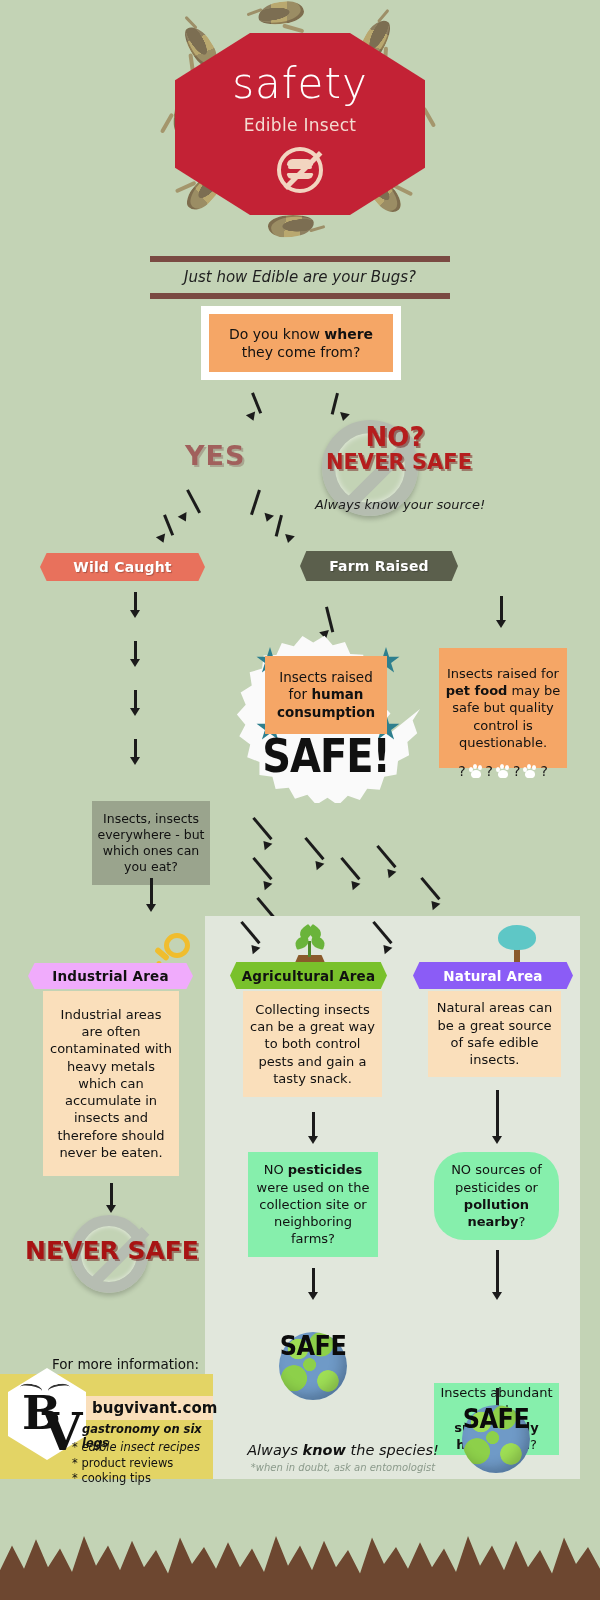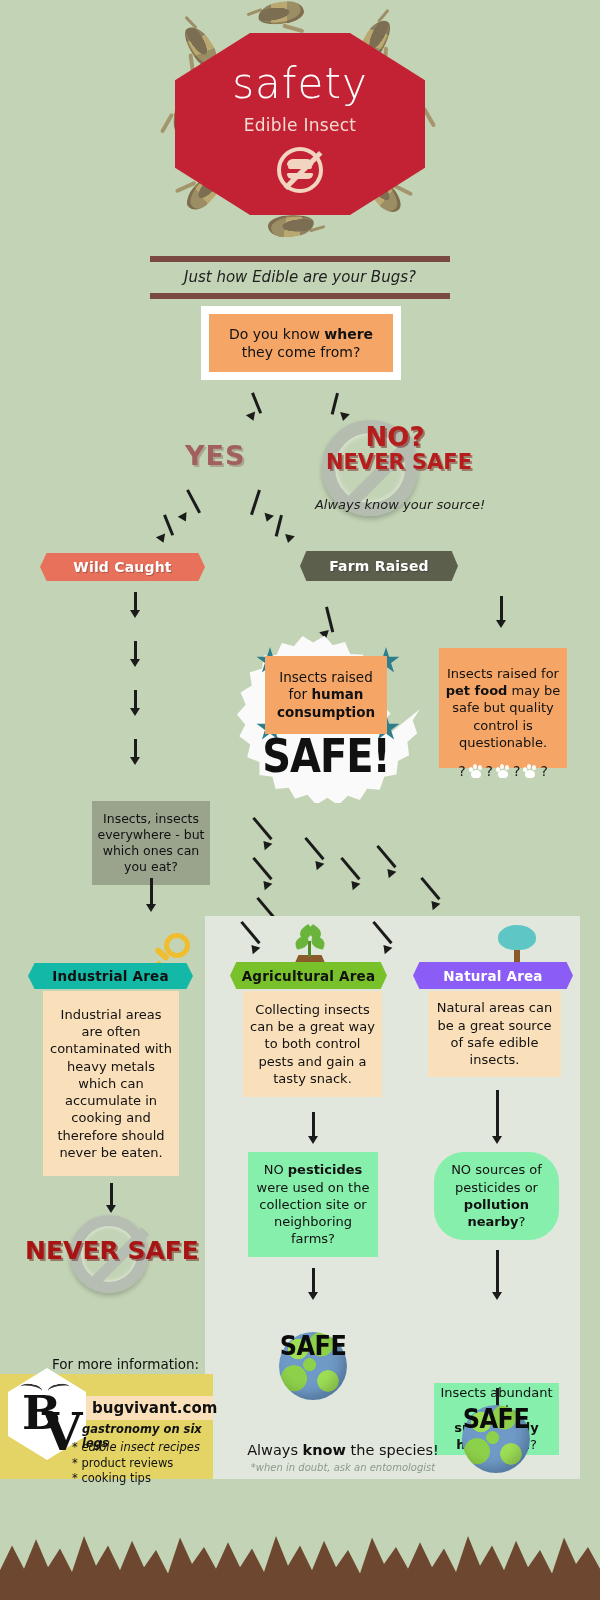--- a/index.html
+++ b/index.html
@@ -168,21 +168,21 @@
 
   
   #midbox{ left:92px; top:801px; width:118px; height:84px; background:#9aa48d;
     display:flex; align-items:center; justify-content:center; text-align:center;
     font-size:12.5px; color:#111; line-height:1.3; padding:0 4px; }
 
   
   #panel{ left:205px; top:916px; width:375px; height:563px; background:#e1e7dc; }
 
   
-  #ind-ban{ left:28px; top:963px; width:165px; height:26px; background:#14b8a6; font-size:13.5px; color:#111; text-shadow:none; }
+  #ind-ban{ left:28px; top:963px; width:165px; height:26px; background:#f0abfc; font-size:13.5px; color:#111; text-shadow:none; }
   #agr-ban{ left:230px; top:962px; width:157px; height:27px; background:#79c12b; font-size:13.5px; color:#111; text-shadow:none; }
   #nat-ban{ left:413px; top:962px; width:160px; height:27px; background:#8b5cf6; font-size:13.5px; color:#fff; text-shadow:none; }
 
   
   #magnifier{ left:152px; top:933px; width:40px; height:36px; }
   #magnifier .lens{ position:absolute; left:12px; top:0; width:26px; height:25px;
     border:5px solid #f0bd2e; border-radius:50%; }
   #magnifier .handle{ position:absolute; left:2px; top:18px; width:16px; height:6px;
     background:#f0bd2e; border-radius:3px; transform:rotate(40deg); }
   #magnifier .drop{ position:absolute; left:4px; top:28px; width:6px; height:8px;
@@ -239,21 +239,21 @@
   }
   .globe-label{ position:absolute; width:68px; text-align:center; top:22px;
     font-size:24px; font-weight:bold; color:#0b0b0b; letter-spacing:-0.5px;
     transform:scaleY(1.12); }
   #globe1{ left:279px; top:1332px; }
   #globe1-l{ left:279px; top:1332px; }
   #globe2{ left:462px; top:1405px; }
   #globe2-l{ left:462px; top:1405px; }
 
   #always-species{ left:218px; top:1442px; width:250px; text-align:center;
-    font-size:14.5px; color:#111; }
+    font-size:14.5px; font-style:italic; color:#111; }
   #always-species b{ font-weight:bold; }
   #entomologist{ left:218px; top:1462px; width:250px; text-align:center;
     font-size:10px; font-style:italic; color:#8b9a8b; }
 
   
   #yellowband{ left:0; top:1374px; width:213px; height:105px; background:#e3d465; }
   #info{ left:52px; top:1356px; width:160px; font-size:13.5px; color:#111; }
   #urlband{ left:86px; top:1396px; width:127px; height:24px; background:#fadfbb;
     display:flex; align-items:center; padding-left:6px; font-size:15px;
     font-weight:bold; color:#111; }
@@ -493,21 +493,21 @@
   </div>
   <div id="tree" class="abs">
     <div class="trunk"></div>
       <div class="crown"></div>
   </div>
 
   <div id="ind-ban" class="hexban">Industrial Area</div>
   <div id="agr-ban" class="hexban">Agricultural Area</div>
   <div id="nat-ban" class="hexban">Natural Area</div>
 
-  <div id="ind-txt" class="tbox cream">Industrial areas are often contaminated with heavy metals which can accumulate in cooking and therefore should never be eaten.</div>
+  <div id="ind-txt" class="tbox cream">Industrial areas are often contaminated with heavy metals which can accumulate in insects and therefore should never be eaten.</div>
   <div id="agr-txt" class="tbox cream">Collecting insects can be a great way to both control pests and gain a tasty snack.</div>
   <div id="nat-txt" class="tbox cream">Natural areas can be a great source of safe edible insects.</div>
 
   <div class="arrow arrow-down abs" style="left:106px;top:1183px;width:10px;height:30px;">
       <div class="shaft"></div>
       <div class="head"></div>
     </div>
   <div class="arrow arrow-down abs" style="left:308px;top:1112px;width:10px;height:32px;">
       <div class="shaft"></div>
       <div class="head"></div>

